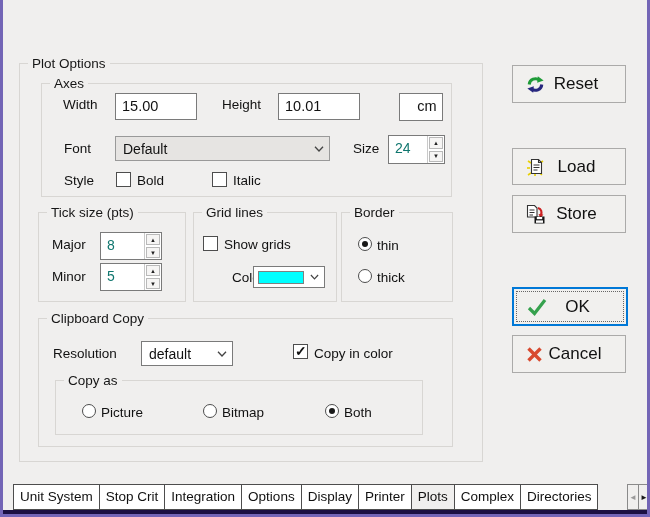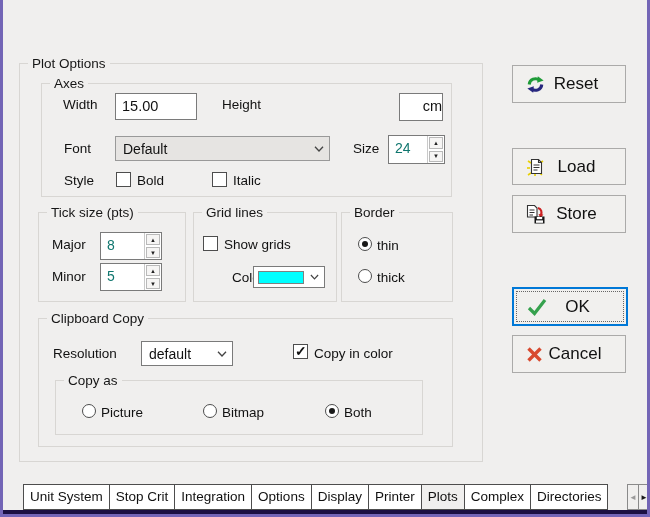--- a/index.html
+++ b/index.html
@@ -25,21 +25,21 @@
   .groupbox > .gb-label {
     position:absolute; top:-8px; left:8px; background:#f0efee; padding:0 4px;
     font-size:13.5px; color:#161616; white-space:nowrap;
   }
   .lbl { position:absolute; font-size:13.5px; color:#111; white-space:nowrap; }
 
   .textinput {
     position:absolute; background:#fff; border:1px solid #7a7a7a;
     font-size:14.5px; color:#111; padding:4px 0 0 6px;
   }
-  .textinput.center { text-align:right; padding-left:12px; }
+  .textinput.center { text-align:center; padding-left:12px; }
 
   .combo {
     position:absolute; border:1px solid #999; display:flex; align-items:center;
     font-size:14px; color:#111;
   }
   .combo .combo-text { flex:1; padding-left:7px; overflow:hidden; white-space:nowrap; }
   .combo .chev { width:20px; display:flex; justify-content:center; align-items:center; }
   .combo.graybg { background:#e6e4e2; }
   .combo.whitebg { background:#fff; border-color:#7a7a7a; }
   .swatch { height:13px; margin-left:4px; flex:1; border:1px solid #808080; }
@@ -68,21 +68,21 @@
   .btn {
     position:absolute; background:#f1f0ee; border:1px solid #abaaa9;
     display:flex; align-items:center; cursor:default;
   }
   .btn .btn-icon { margin-left:13px; display:flex; align-items:center; }
   .btn .btn-label { flex:1; text-align:center; font-size:17px; color:#111; margin-right:18px; }
   .btn.default { border:2px solid #0078d7; outline:1px dotted #666; outline-offset:-5px; }
 
   .tabbar {
     position:absolute; left:3px; top:484px; width:644px; height:26px; background:#f0efee;
-    display:flex; align-items:stretch; overflow:hidden; padding-left:20px; z-index:10;
+    display:flex; align-items:stretch; overflow:hidden; padding-left:10px; z-index:10;
   }
   .tab {
     background:#fff; border:1px solid #4d4d4d; margin-left:-1px;
     font-size:13.5px; color:#111; padding:0 6px; line-height:23px; white-space:nowrap; cursor:default;
   }
   .tab:first-child { margin-left:0; }
   .tab.selected { background:#f0efee; }
   .tab-arrows { position:absolute; right:0; top:0; height:26px; display:flex; z-index:12; }
   .tab-arrow { width:12px; height:26px; background:#f0efee; border:1px solid #8a8a8a; margin-left:-1px;
     display:flex; align-items:center; justify-content:center; font-size:8px; }
@@ -101,20 +101,21 @@
     <div class="groupbox" style="left:16px; top:26px; width:464px; height:399px;">
       <span class="gb-label">Plot Options</span>
     </div>
 
     <div class="groupbox" style="left:38px; top:46px; width:411px; height:114px;">
       <span class="gb-label">Axes</span>
     </div>
     <span class="lbl" style="left:60px; top:60px;">Width</span>
     <div class="textinput" style="left:112px; top:56px; width:82px; height:27px;">15.00</div>
     <span class="lbl" style="left:219px; top:60px;">Height</span>
+    <div class="textinput" style="left:275px; top:56px; width:82px; height:27px;">10.01</div>
     <div class="textinput center" style="left:396px; top:56px; width:44px; height:28px;">cm</div>
 
     <span class="lbl" style="left:61px; top:104px;">Font</span>
     <div class="combo graybg" style="left:112px; top:99px; width:215px; height:25px;">
       <span class="combo-text">Default</span>
       <span class="chev">
         <svg width="10" height="6" viewBox="0 0 10 6">
             <polyline points="1,0.8 5,5 9,0.8" fill="none" stroke="#444" stroke-width="1.3"></polyline>
           </svg>
       </span>

